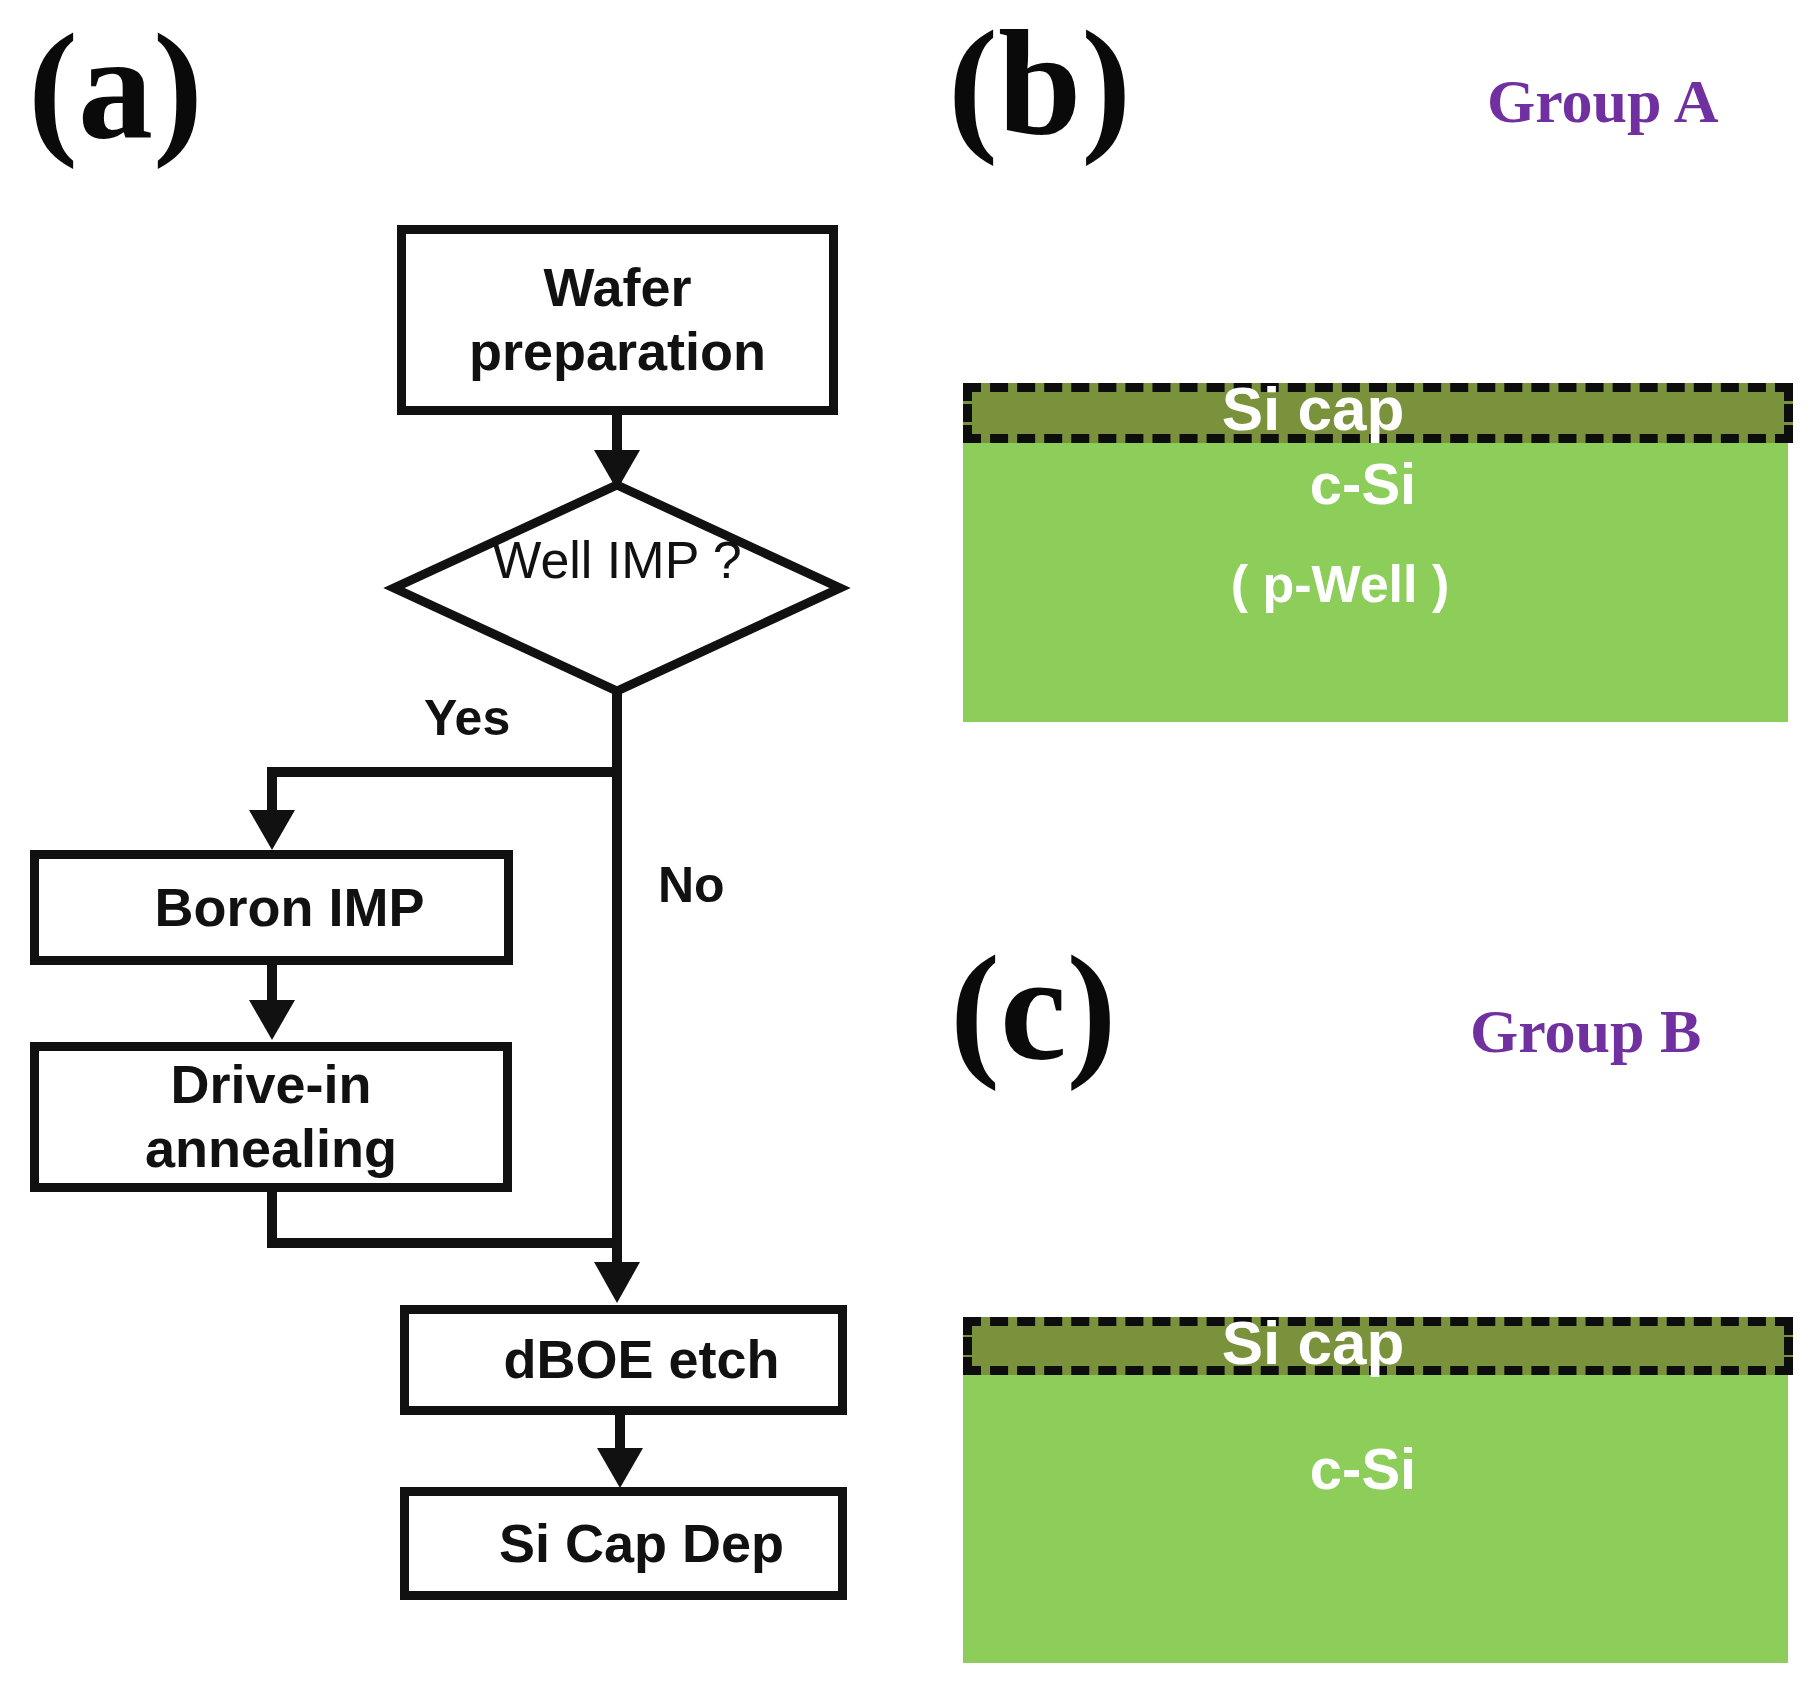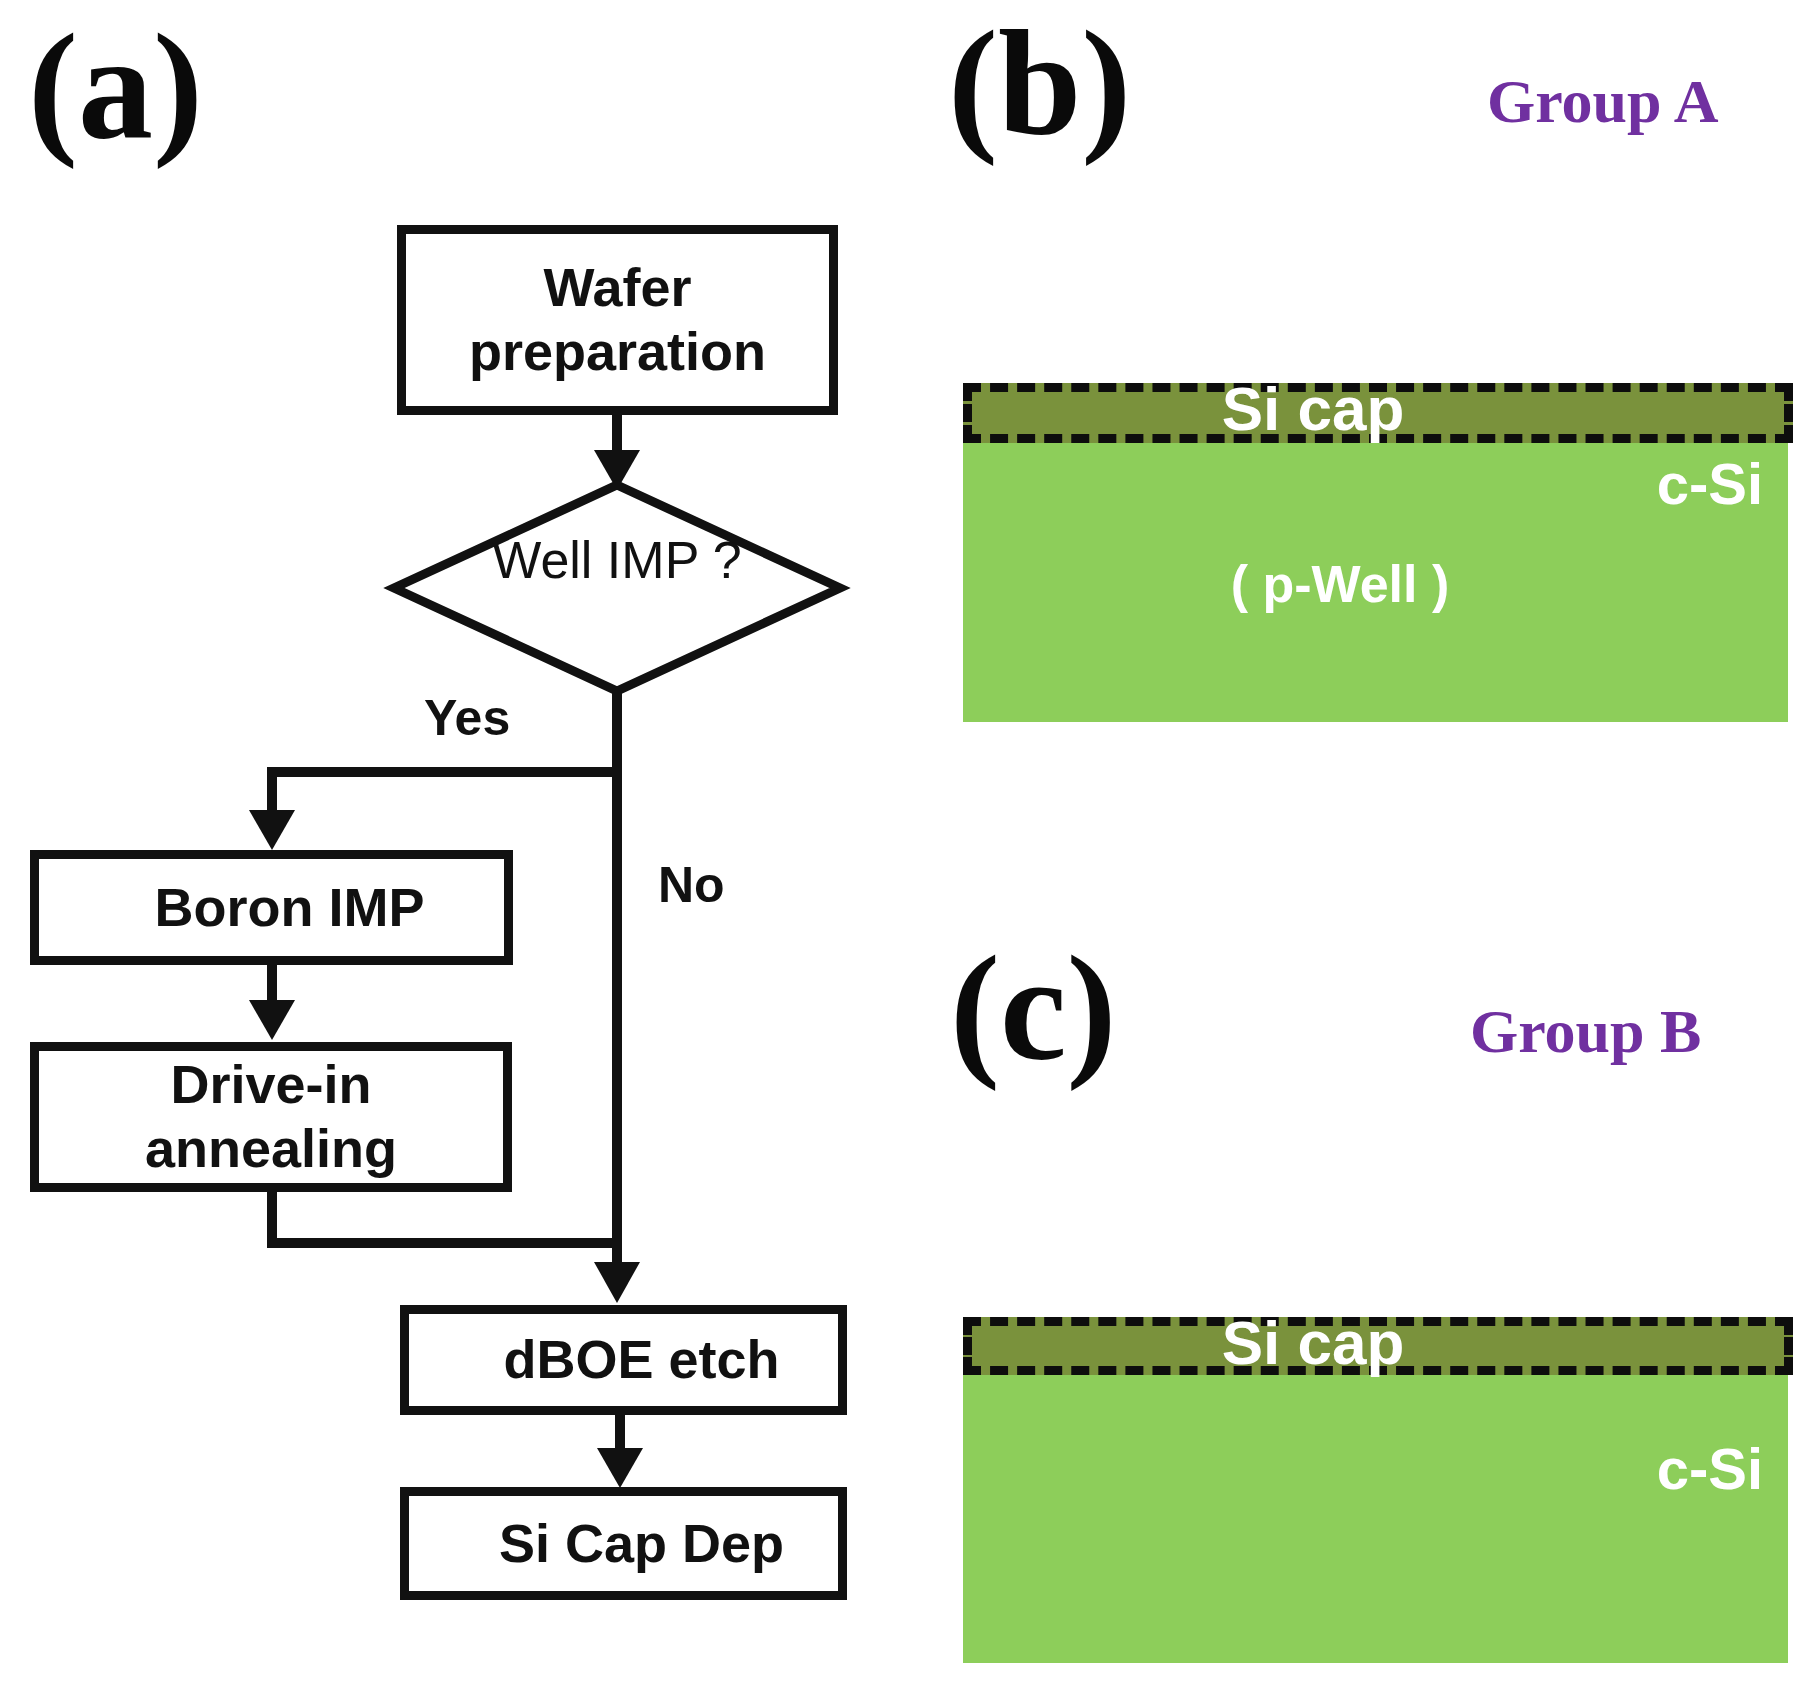--- a/index.html
+++ b/index.html
@@ -63,21 +63,21 @@
     background:#8dce5a;
   }
   .layer-text{
     color:#ffffff;
     font-weight:bold;
     text-align:center;
     line-height:1;
     z-index:5;
   }
   .cap-text{font-size:62px;}
-  .bulk-text{font-size:58px;text-align:right;}
+  .bulk-text{font-size:58px;}
   .well-text{font-size:52px;}
   svg.connectors{position:absolute;left:0;top:0;pointer-events:none;}
 </style>
 </head>
 <body>
 
 <div id="canvas">
 
   <svg class="connectors" width="1814" height="1682" viewBox="0 0 1814 1682">
 

